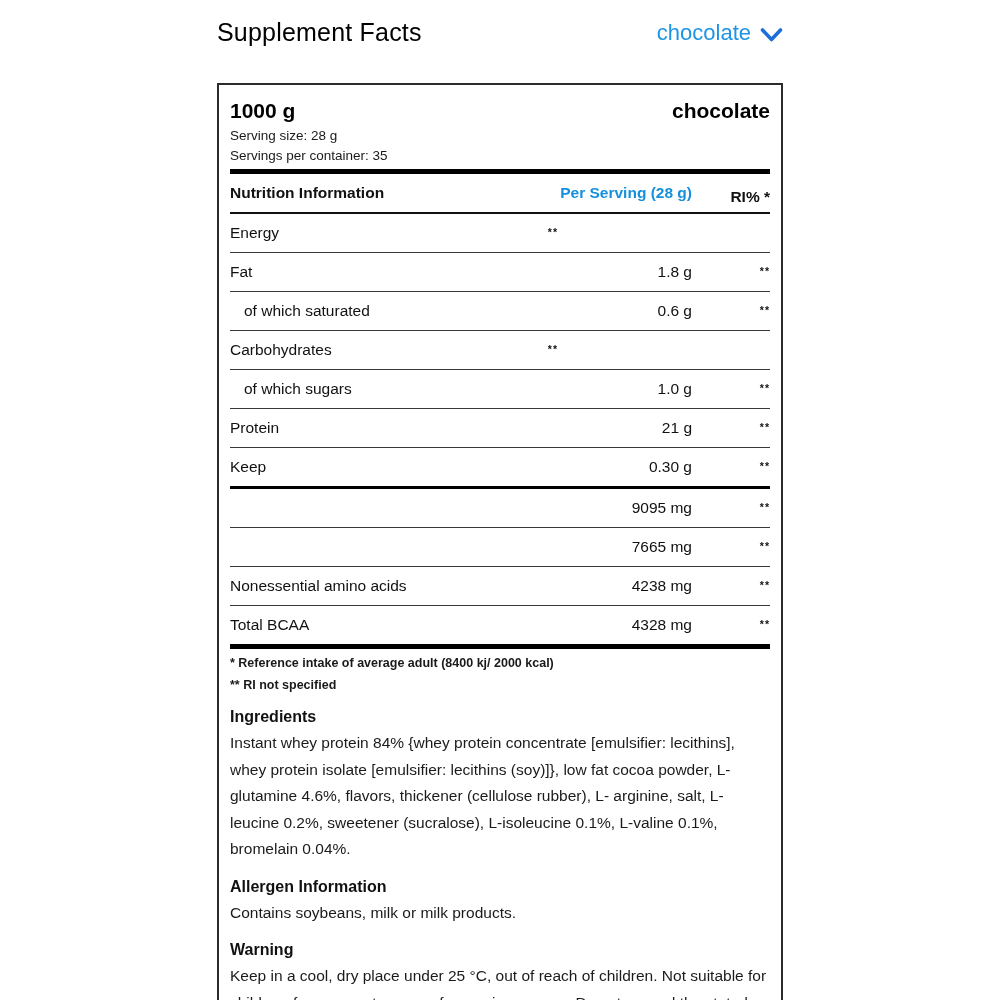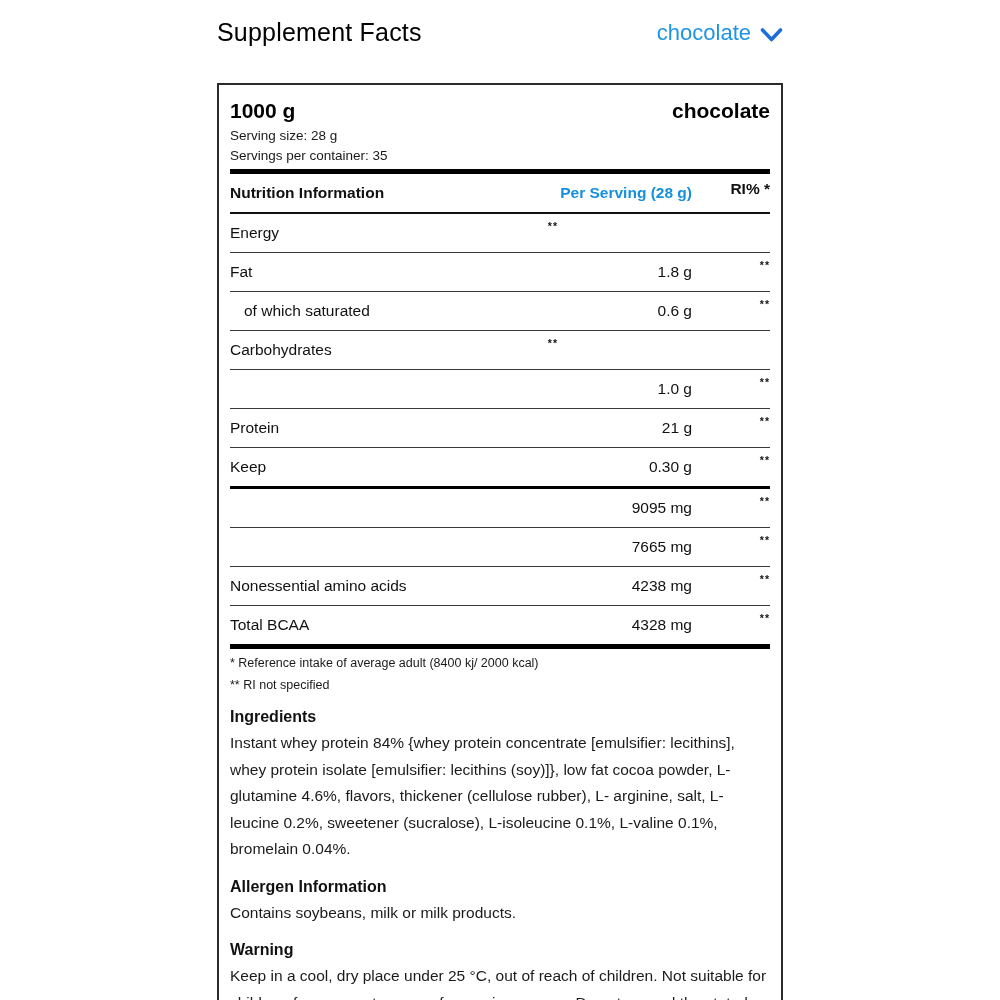--- a/index.html
+++ b/index.html
@@ -58,21 +58,21 @@
   .serving-line {
     font-size: 13.5px;
     color: #1a1a1a;
     padding: 2.5px 0;
   }
   .bar-heavy { border-bottom: 5px solid #000000; margin-top: 4px; }
   
   .ntable { width: 100%; }
   .nrow {
     display: flex;
-    align-items: flex-start;
+    align-items: flex-end;
     padding: 6px 0;
     border-bottom: 1px solid #3a3a3a;
     font-size: 15.5px;
   }
   .nrow.header {
     border-bottom: 2px solid #111111;
     font-weight: bold;
   }
   .nrow.header .cell-value { color: #1590dc; }
   .nrow.sep-thick { border-bottom: 3px solid #000000; }
@@ -87,20 +87,21 @@
     letter-spacing: 1px;
     font-weight: bold;
   }
   .nrow.header .cell-ri { font-size: 15.5px; font-weight: bold; }
   
   .footnote {
     font-size: 12.5px;
     color: #1a1a1a;
     margin-top: 7px;
     line-height: 15px;
+    font-weight: bold;
   }
   .section-title {
     font-size: 16px;
     font-weight: bold;
     color: #111111;
     margin-top: 15px;
     margin-bottom: 4px;
   }
   .section-text {
     font-size: 15.5px;
@@ -159,20 +160,21 @@
         <span class="cell-value">0.6 g</span>
         <span class="cell-ri"><span class="sup">**</span></span>
       </div>
 
       <div class="nrow">
         <span class="cell-name">Carbohydrates</span>
         <span class="cell-ri"><span class="sup">**</span></span>
       </div>
 
       <div class="nrow">
+        <span class="cell-name indent">of which sugars</span>
         <span class="cell-value">1.0 g</span>
         <span class="cell-ri"><span class="sup">**</span></span>
       </div>
 
       <div class="nrow">
         <span class="cell-name">Protein</span>
         <span class="cell-value">21 g</span>
         <span class="cell-ri"><span class="sup">**</span></span>
       </div>
 

